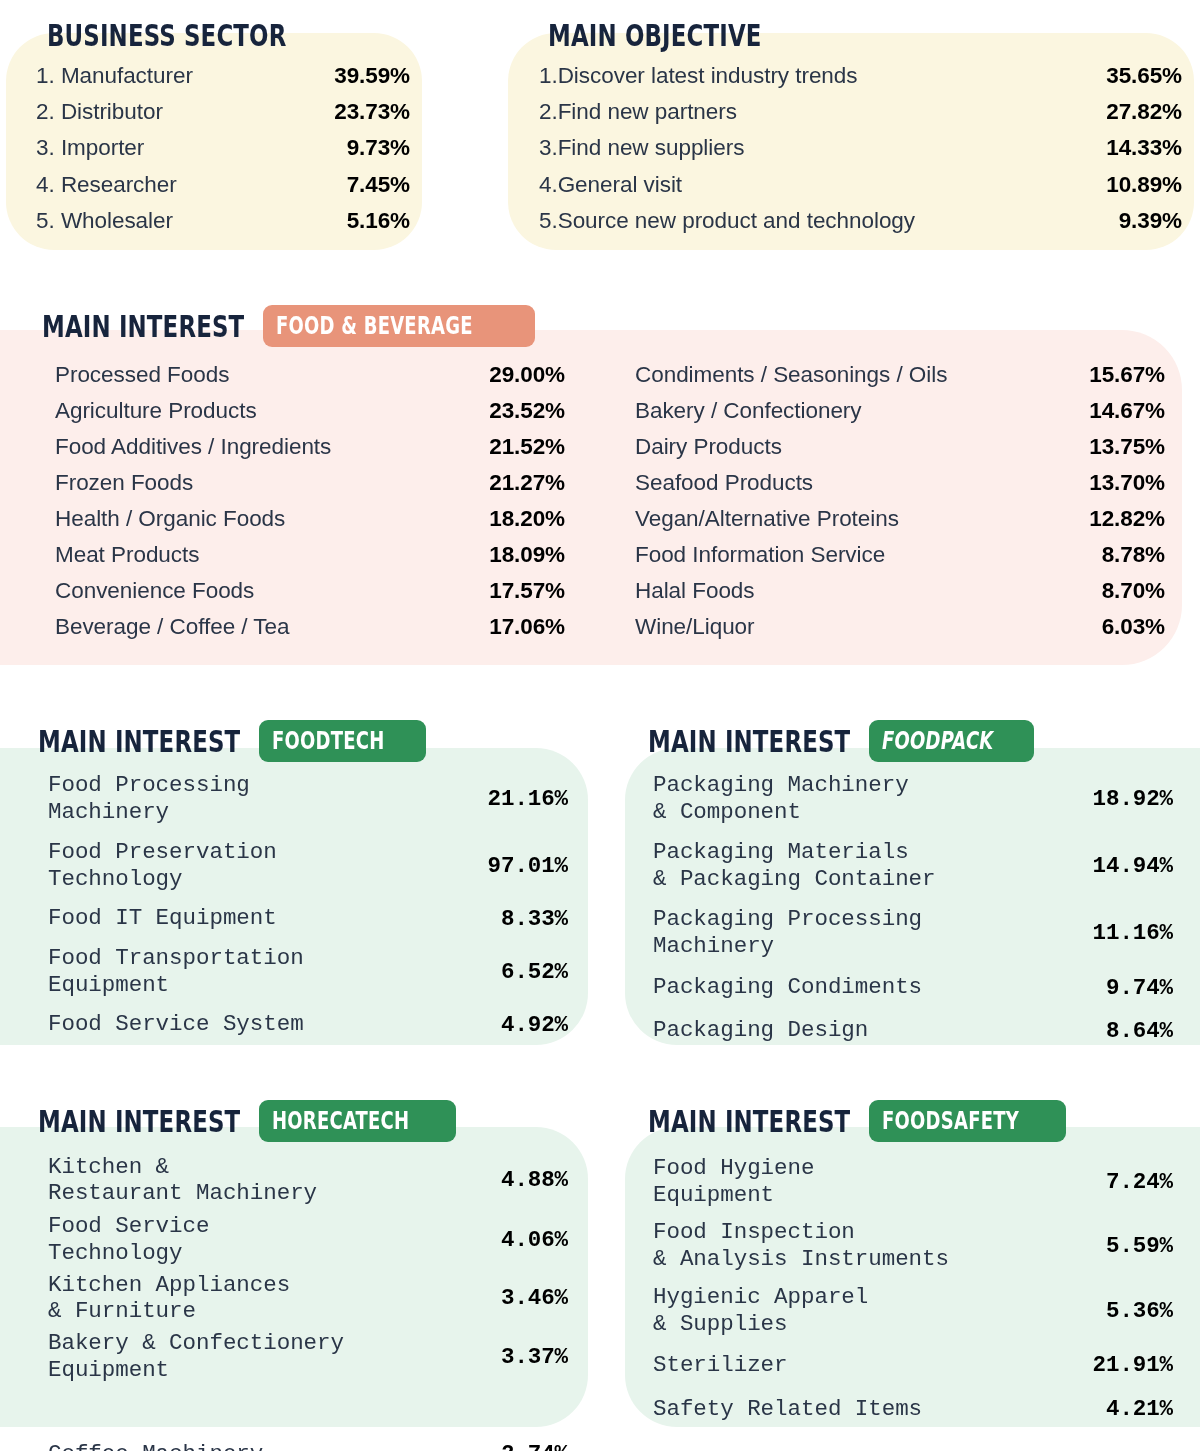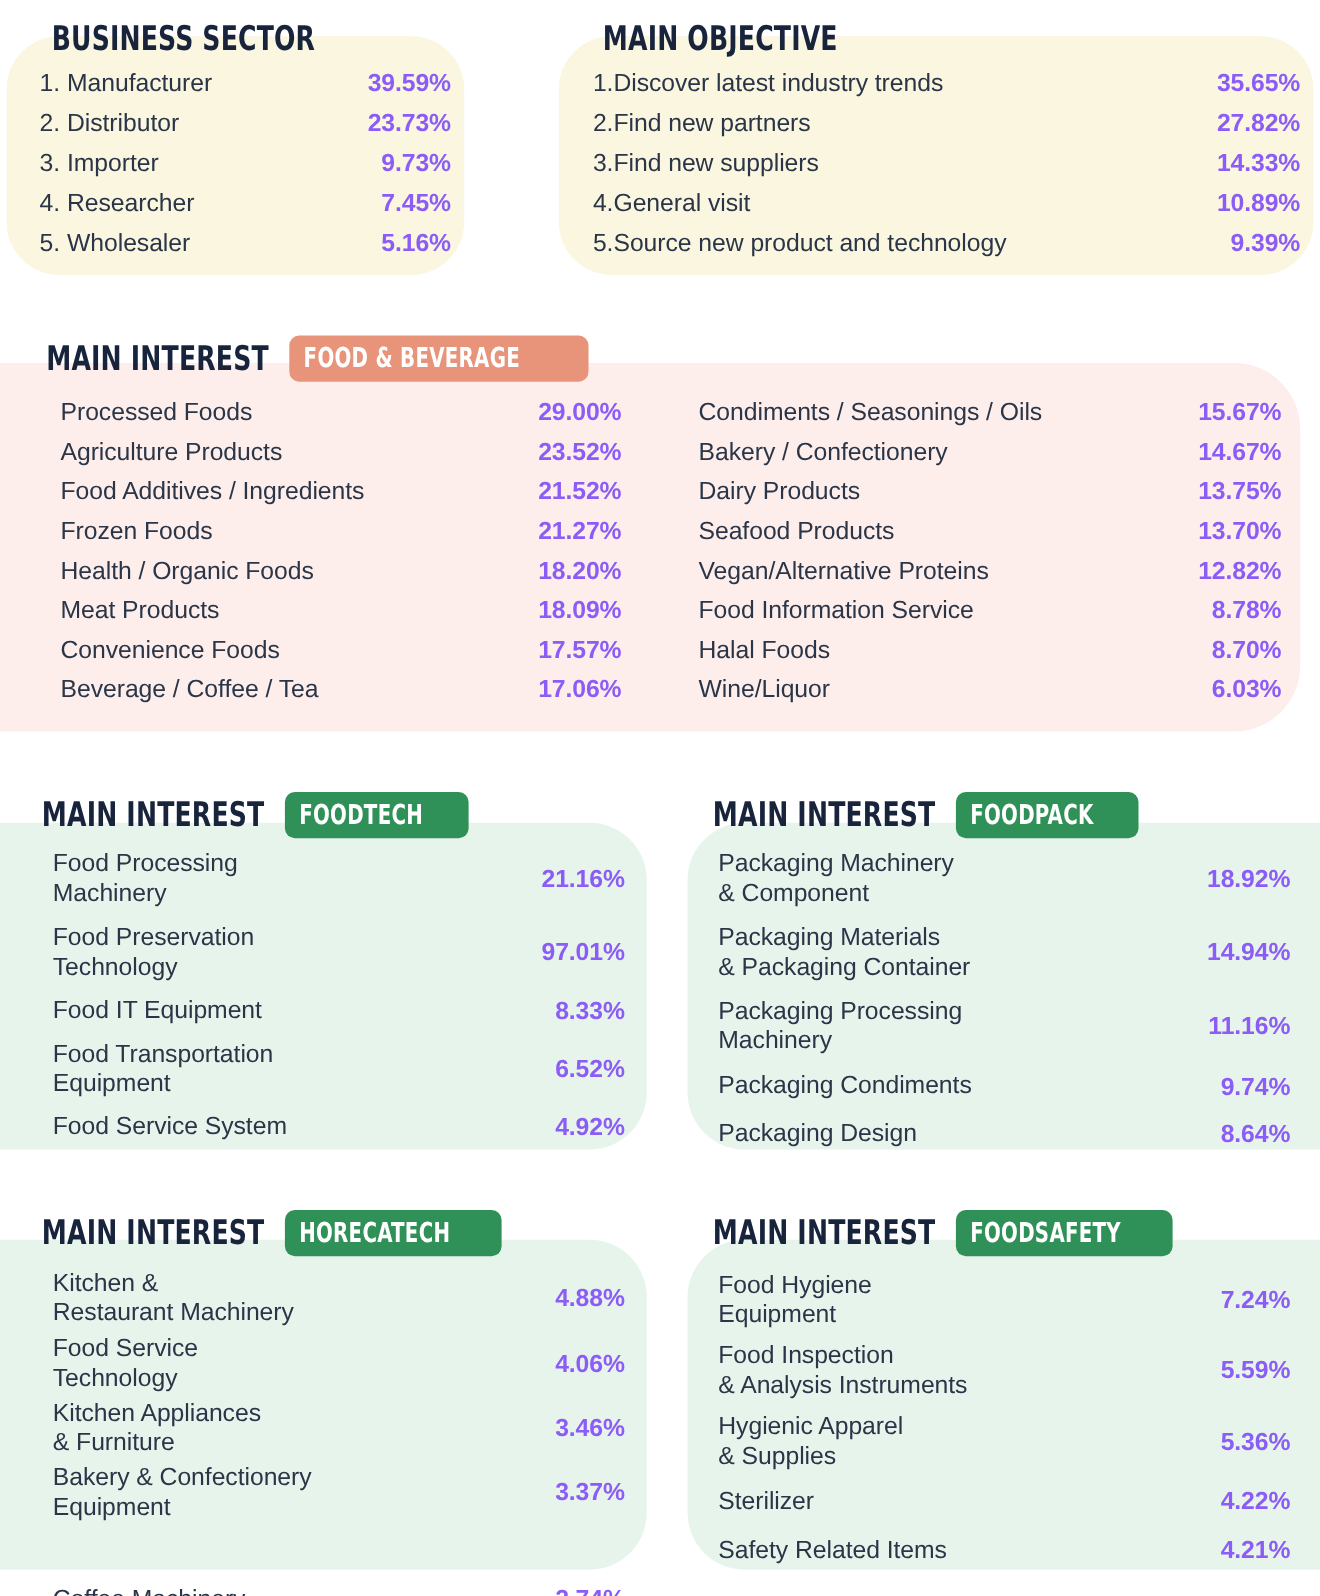--- a/index.html
+++ b/index.html
@@ -86,41 +86,41 @@
     font-size: 22.5px;
     font-weight: 400;
     color: #2a3547;
     line-height: 1.17;
     letter-spacing: -0.05px;
   }
 
   .row .value {
     font-size: 22.5px;
     font-weight: 700;
-    color: #8b5cf6;
+    color: #000000;
     letter-spacing: -0.1px;
     text-align: right;
     flex: 0 0 auto;
     padding-left: 14px;
   }
 
   .row .idx {
     font-weight: 400;
     color: #2a3547;
   }
 
   
   .rows-numbered .row { height: 36.2px; }
   .rows-numbered .label { display: flex; }
 
   
   .rows-simple .row { height: 36px; }
 
   
-  .rows-multi .row { min-height: 34px; }
+  .rows-multi .row { min-height: 34px; font-family: Liberation Mono, monospace; }
   .rows-multi .label { white-space: pre-line; }
 </style>
 </head>
 <body>
 
 <div id="page">
 
   <div class="panel panel-yellow" style="left:6px; top:33px; width:416px; height:217px; border-radius:48px;"></div>
 
   <div class="panel panel-yellow" style="left:508px; top:33px; width:686px; height:217px; border-radius:48px;"></div>
@@ -305,21 +305,21 @@
       <span class="value">6.52%</span>
     </div>
     <div class="row" style="height:39px;">
       <span class="label">Food Service System</span>
       <span class="value">4.92%</span>
     </div>
   </div>
 
   <div class="heading" style="left:648px; top:720px;">
     <span class="heading-text">MAIN INTEREST</span>
-    <span class="badge badge-green" style="margin-left:-40px;"><span>FOODPACK</span></span>
+    <span class="badge badge-green" style="margin-left:-40px;font-style:italic;"><span>FOODPACK</span></span>
   </div>
 
   <div class="rows rows-multi" style="left:653px; top:765px; width:520px;">
     <div class="row" style="height:67px;">
       <span class="label">Packaging Machinery
 &amp; Component</span>
       <span class="value">18.92%</span>
     </div>
     <div class="row" style="height:67px;">
       <span class="label">Packaging Materials
@@ -389,21 +389,21 @@
 &amp; Analysis Instruments</span>
       <span class="value">5.59%</span>
     </div>
     <div class="row" style="height:65px;">
       <span class="label">Hygienic Apparel
 &amp; Supplies</span>
       <span class="value">5.36%</span>
     </div>
     <div class="row" style="height:44px;gap:32px;">
       <span class="label">Sterilizer</span>
-      <span class="value">4.22%</span>
+      <span class="value">21.91%</span>
     </div>
     <div class="row" style="height:44px;">
       <span class="label">Safety Related Items</span>
       <span class="value">4.21%</span>
     </div>
   </div>
 
 </div>
 
 </body></html>

